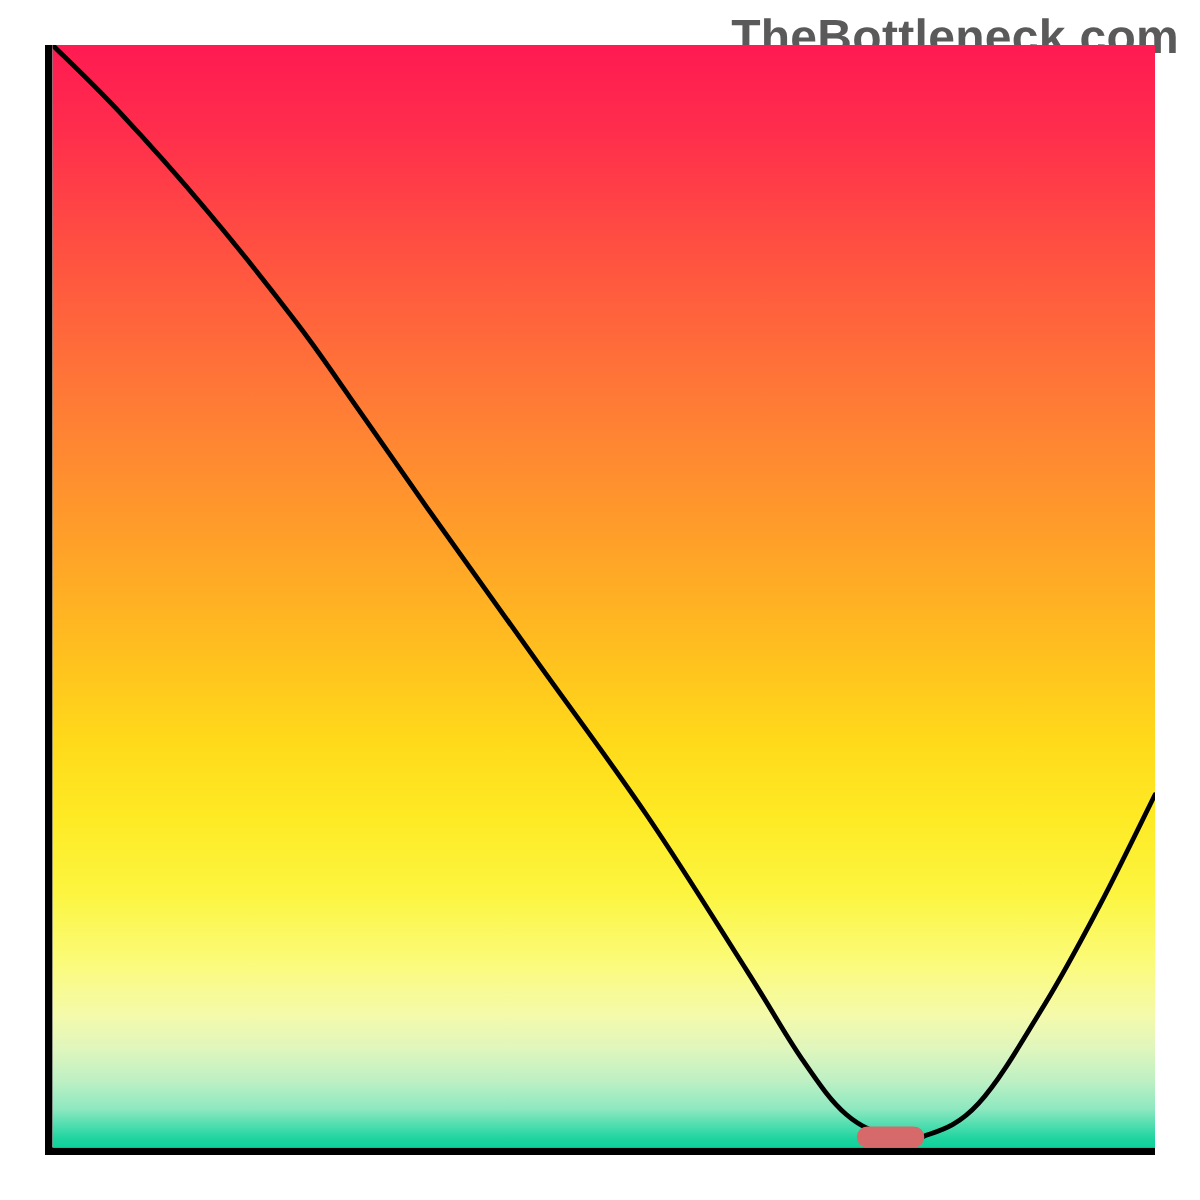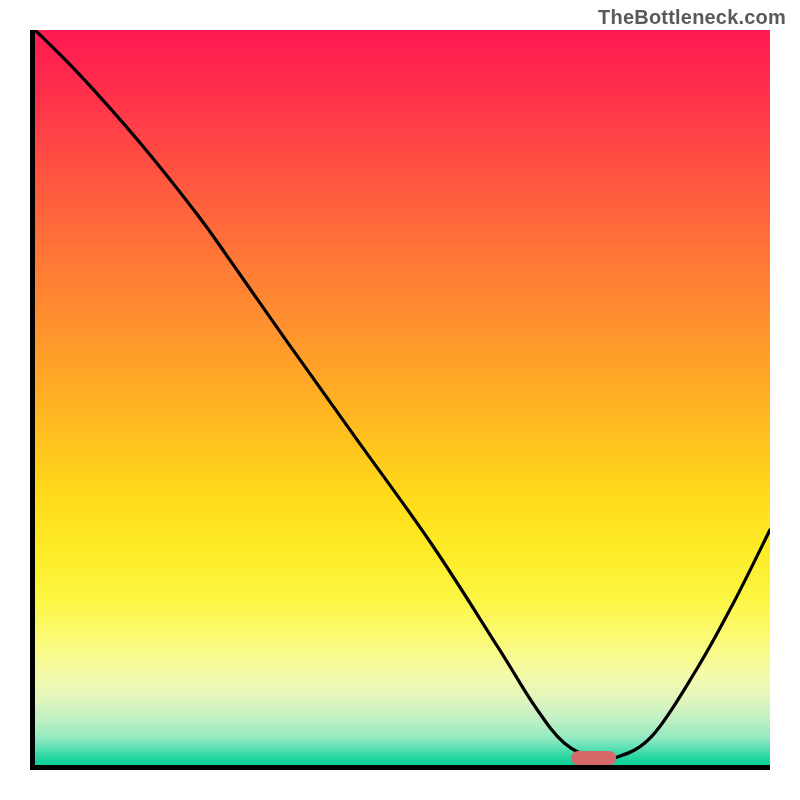--- a/index.html
+++ b/index.html
@@ -15,21 +15,21 @@
   .canvas {
     position: relative;
     width: 800px;
     height: 800px;
   }
 
   .watermark {
     position: absolute;
     top: 6px;
     right: 14px;
-    font-size: 20px;
+    font-size: 32px;
     font-weight: 600;
     color: #5a5a5a;
     letter-spacing: 0.2px;
     user-select: none;
   }
 
   .plot-area {
     position: absolute;
     left: 30px;
     top: 30px;

